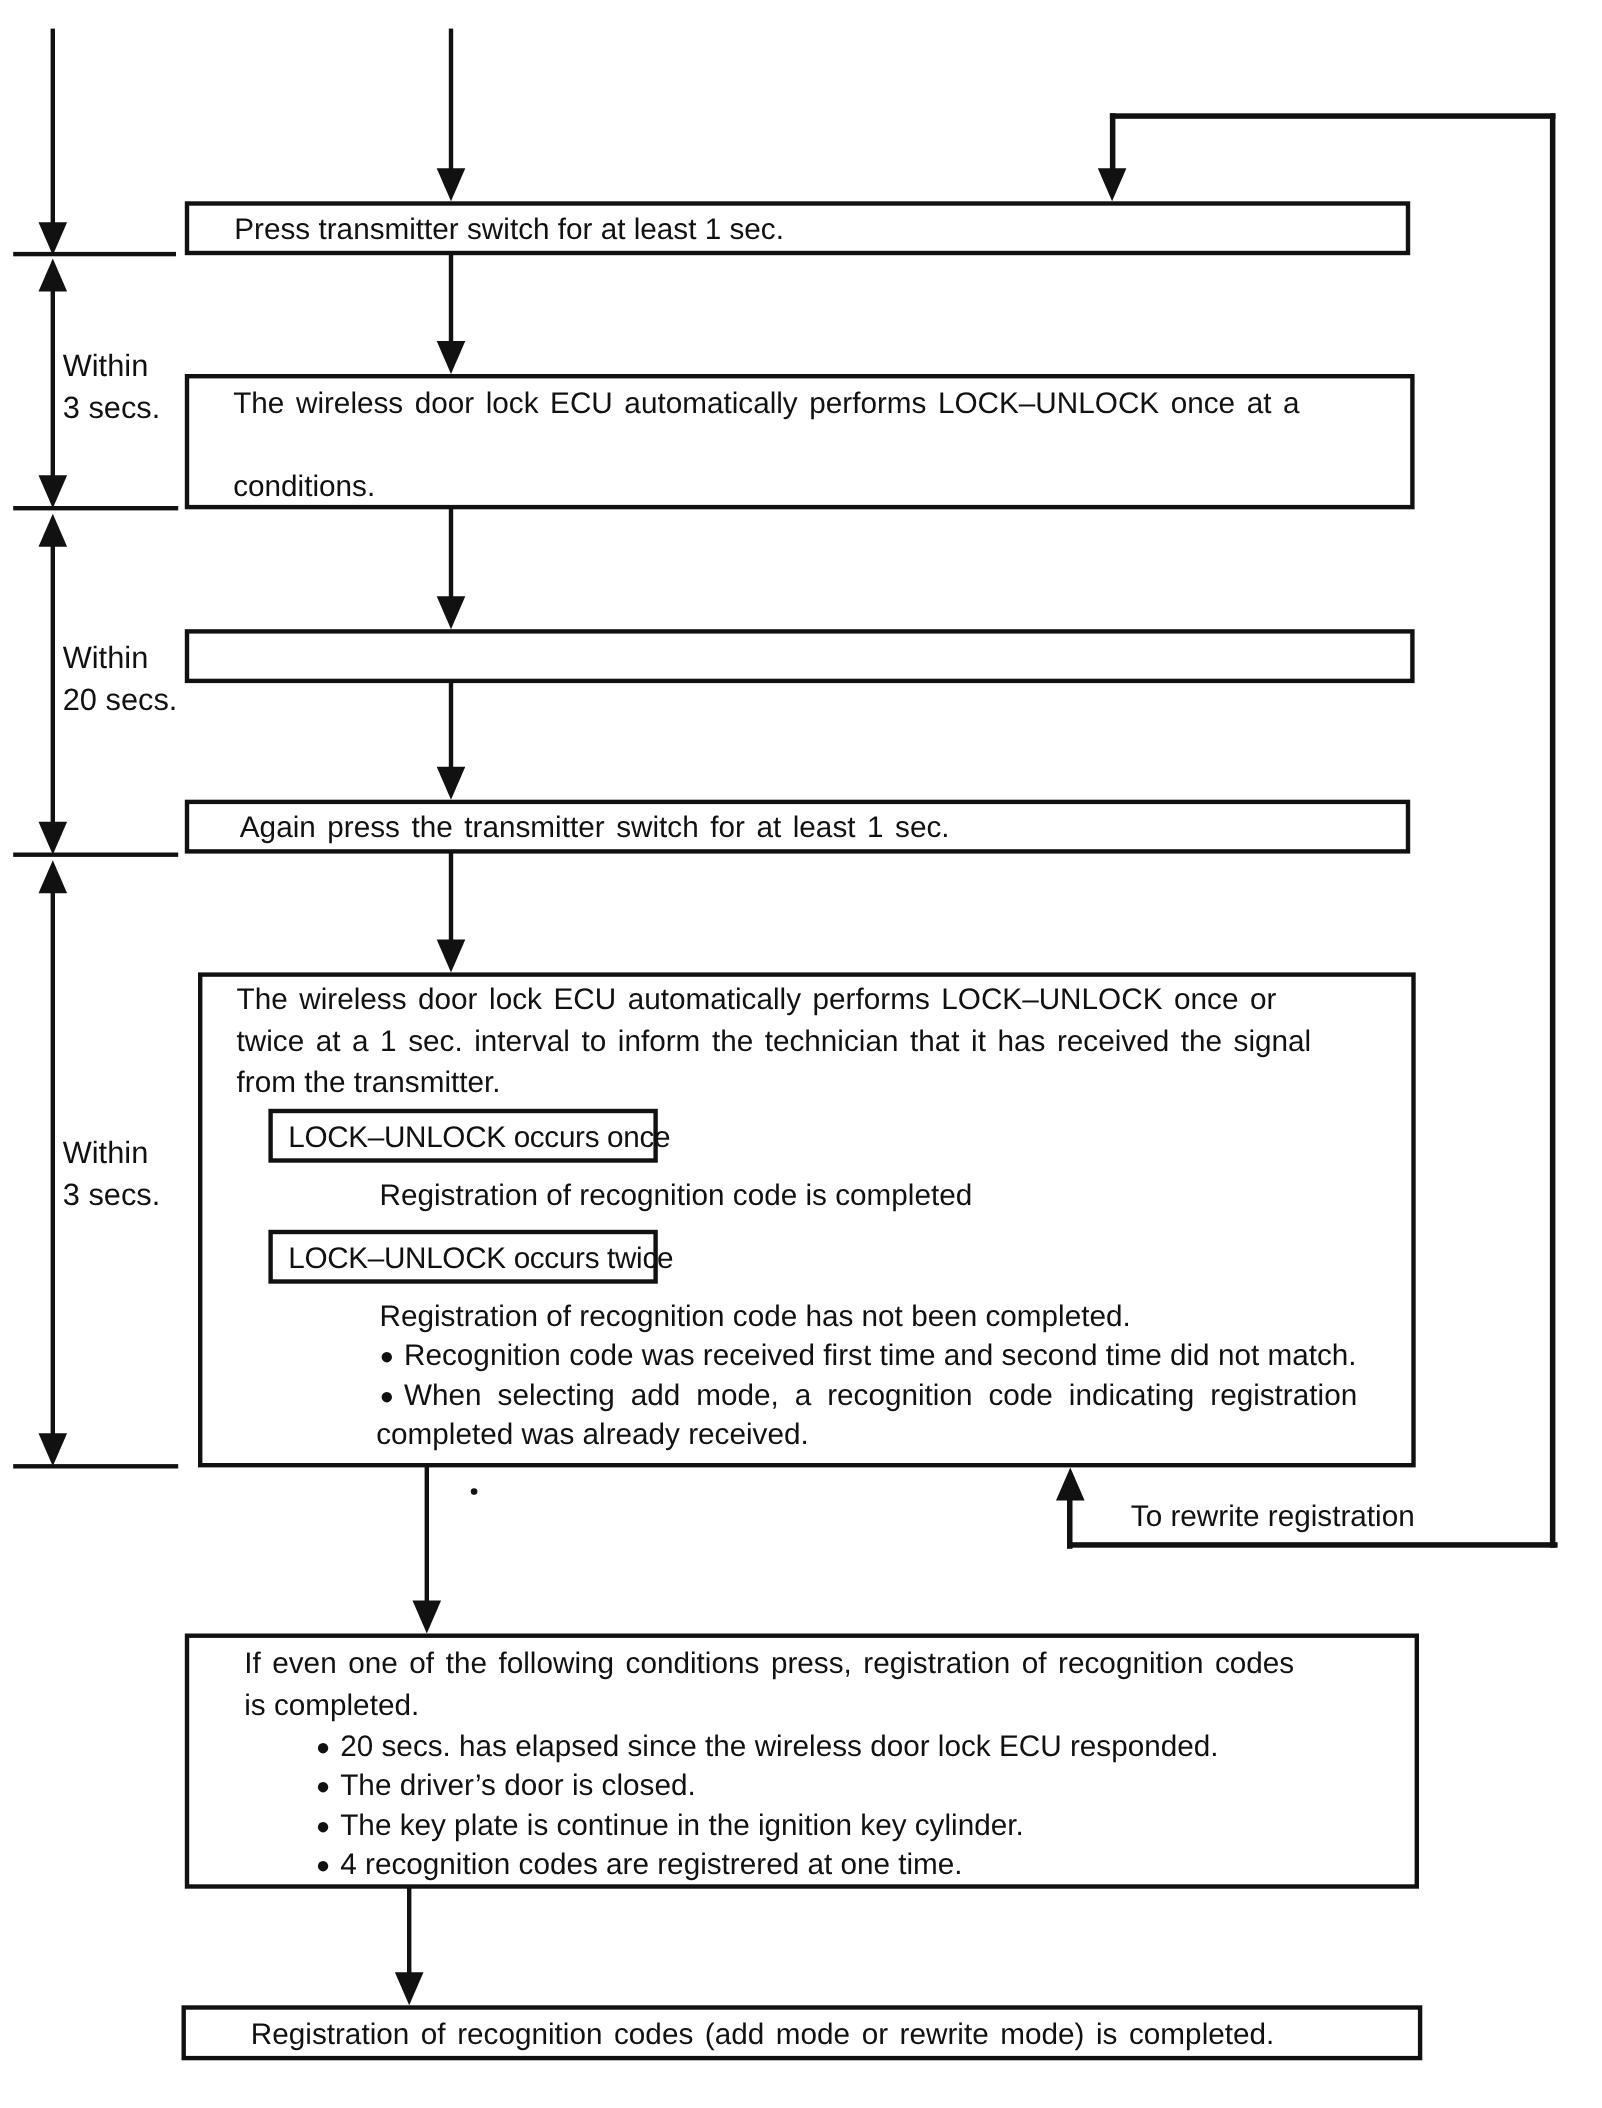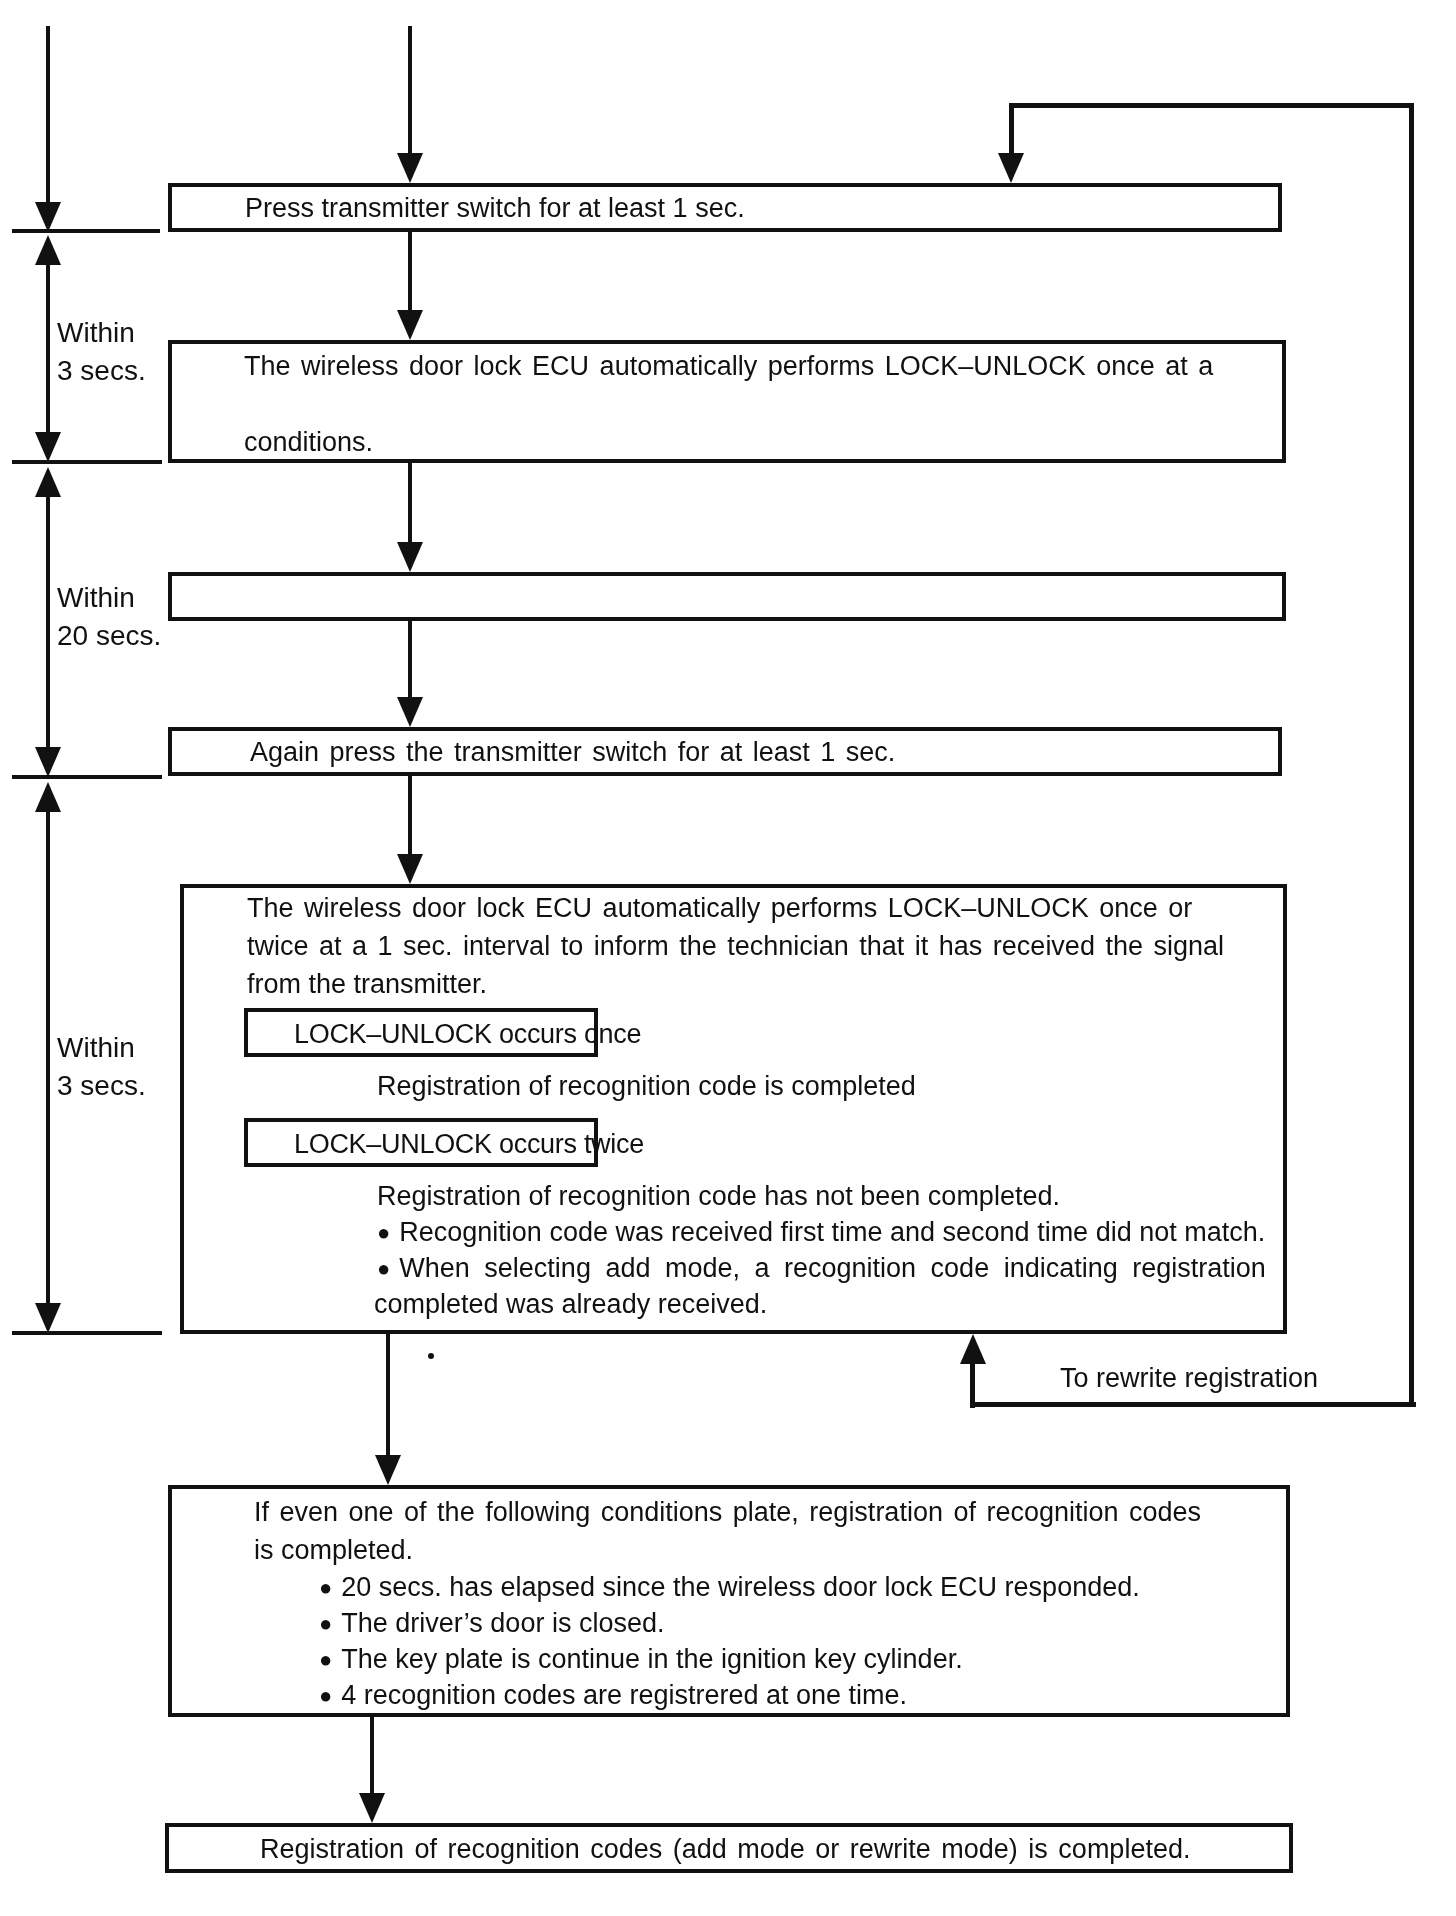--- a/index.html
+++ b/index.html
@@ -26,21 +26,21 @@
   .adn{position:absolute;width:0;height:0;
        border-left:13px solid transparent;border-right:13px solid transparent;
        border-top:30px solid var(--ink);}
   .aup{position:absolute;width:0;height:0;
        border-left:13px solid transparent;border-right:13px solid transparent;
        border-bottom:30px solid var(--ink);}
   
   .box{position:absolute;border:4px solid var(--ink);background:var(--paper);box-sizing:border-box;}
   .box2{position:absolute;border:4px solid var(--ink);background:var(--paper);box-sizing:border-box;}
   
-  .tl{position:absolute;font-size:27px;line-height:30px;white-space:nowrap;color:var(--ink);margin-left:32px;}
+  .tl{position:absolute;font-size:27px;line-height:30px;white-space:nowrap;color:var(--ink);}
   .lbl{position:absolute;font-size:28px;line-height:30px;white-space:nowrap;color:var(--ink);}
   .sub{font-size:27px;letter-spacing:-0.3px;}
   .ws2{word-spacing:3px;}
   .ws3{word-spacing:7px;}
   .bullet-glyph{display:inline-block;margin-right:9px;font-size:22px;vertical-align:1px;}
   .dot{position:absolute;width:6px;height:6px;border-radius:50%;background:var(--ink);}
 </style>
 </head>
 <body>
 
@@ -115,21 +115,21 @@
   <div class="tl" style="left:345px;top:1217px"><span class="bullet-glyph">●</span><span>Recognition code was received first time and second time did not match.</span></div>
   <div class="tl" style="left:342px;top:1289px">completed was already received.</div>
   <div class="tl ws3" style="left:345px;top:1253px"><span class="bullet-glyph">●</span><span>When selecting add mode, a recognition code indicating registration</span></div>
 
   <div class="dot" style="left:428px;top:1353px"></div>
 
   <div class="vl" style="left:386px;top:1332px;height:125px"></div>
   <div class="adn" style="left:375px;top:1455px"></div>
 
   <div class="box" style="left:168px;top:1485px;width:1122px;height:232px"></div>
-  <div class="tl ws2" style="left:222px;top:1497px">If even one of the following conditions plate, registration of recognition codes</div>
+  <div class="tl ws2" style="left:222px;top:1497px">If even one of the following conditions press, registration of recognition codes</div>
   <div class="tl" style="left:222px;top:1535px">is completed.</div>
   <div class="tl" style="left:287px;top:1572px"><span class="bullet-glyph">●</span><span>20 secs. has elapsed since the wireless door lock ECU responded.</span></div>
   <div class="tl" style="left:287px;top:1608px"><span class="bullet-glyph">●</span><span>The driver’s door is closed.</span></div>
   <div class="tl" style="left:287px;top:1644px"><span class="bullet-glyph">●</span><span>The key plate is continue in the ignition key cylinder.</span></div>
   <div class="tl" style="left:287px;top:1680px"><span class="bullet-glyph">●</span><span>4 recognition codes are registrered at one time.</span></div>
 
   <div class="vl" style="left:370px;top:1715px;height:80px"></div>
   <div class="adn" style="left:359px;top:1793px"></div>
 
   <div class="box" style="left:165px;top:1823px;width:1128px;height:50px"></div>

